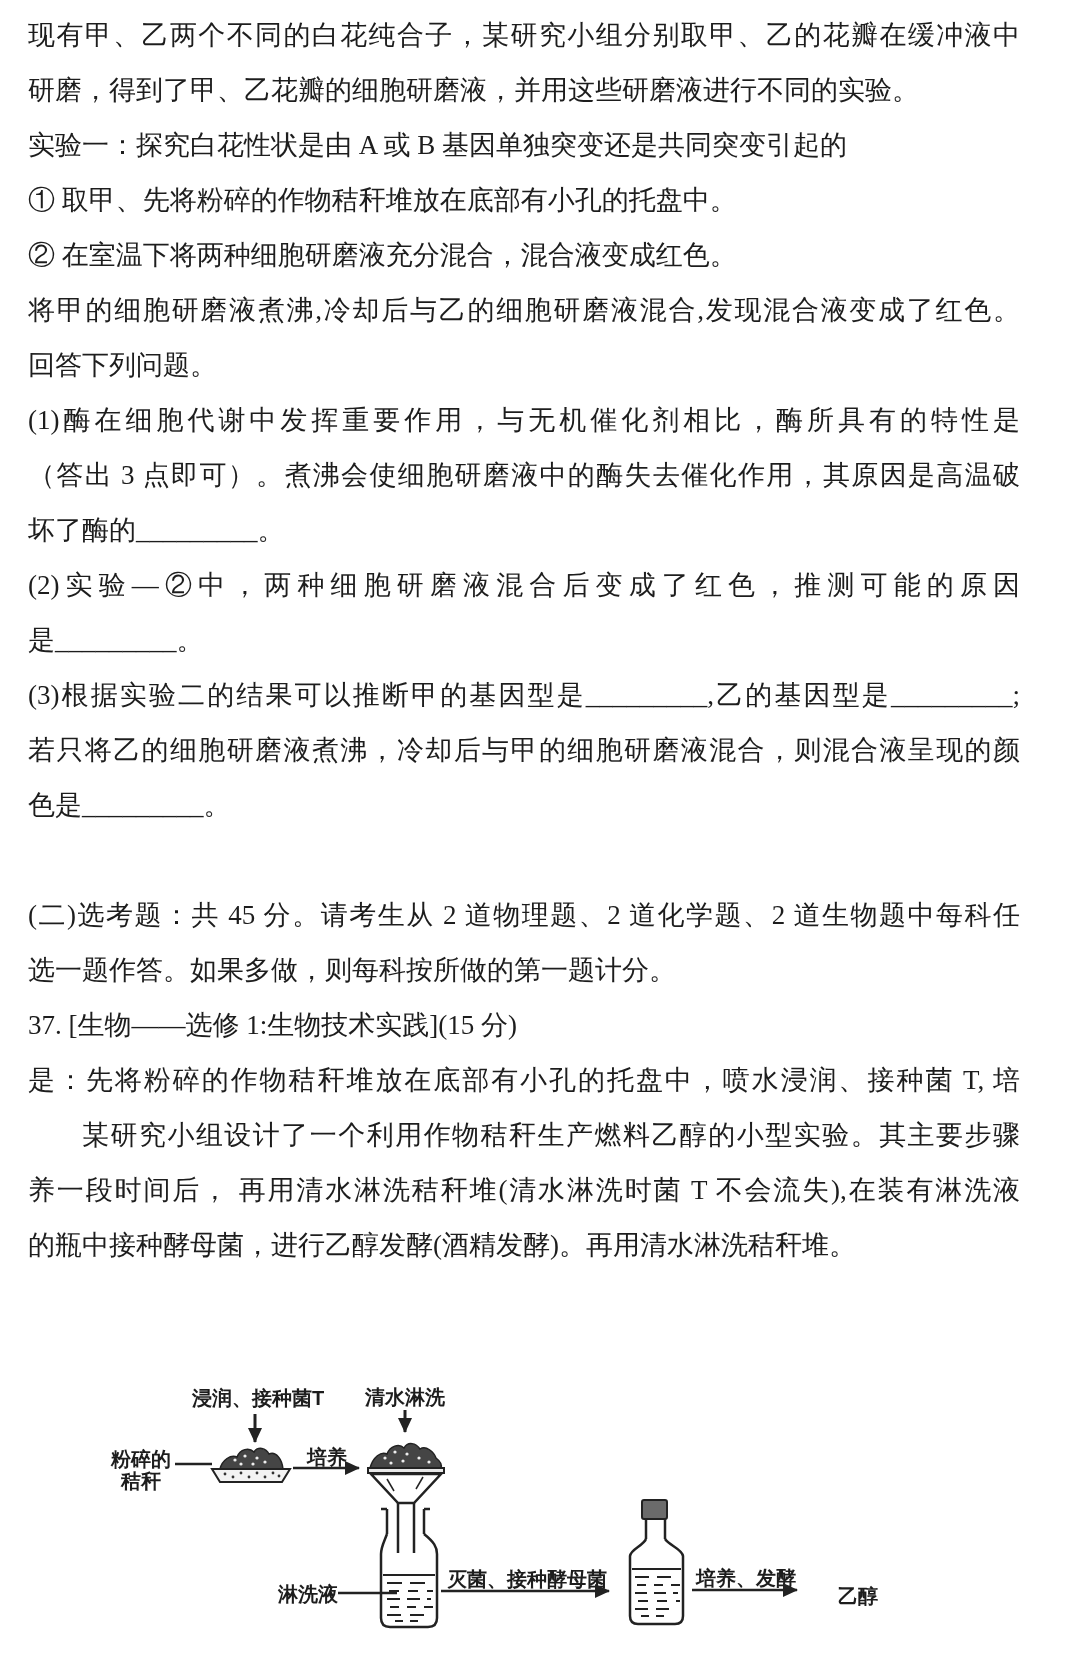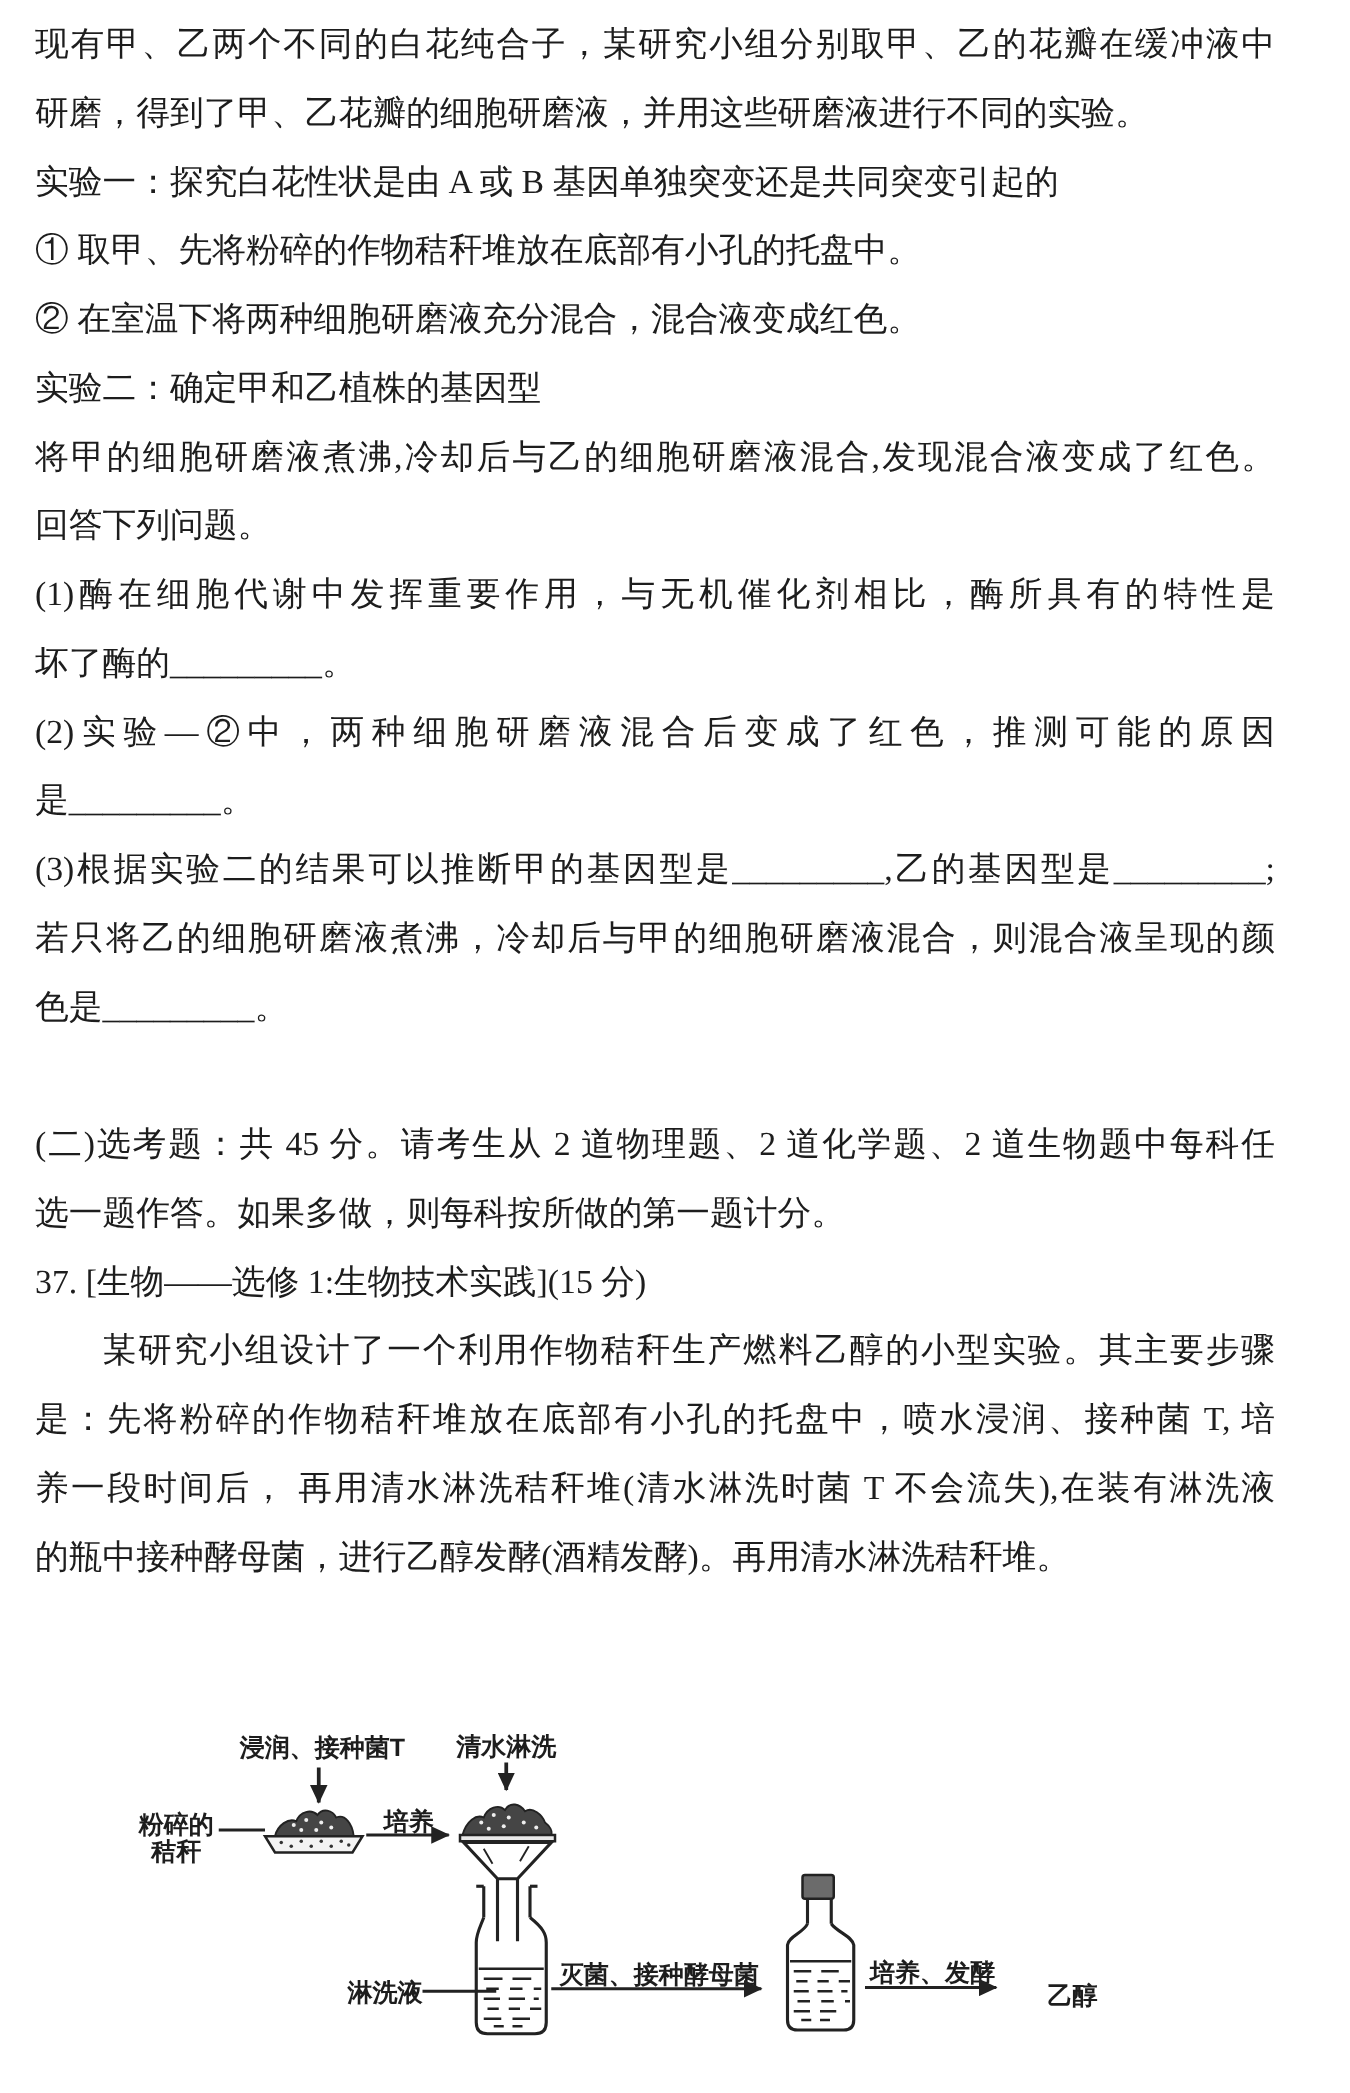--- a/index.html
+++ b/index.html
@@ -25,36 +25,36 @@
 </style>
 </head>
 <body>
 
 <div class="textblock">
   <div class="line j">现有甲、乙两个不同的白花纯合子，某研究小组分别取甲、乙的花瓣在缓冲液中</div>
   <div class="line">研磨，得到了甲、乙花瓣的细胞研磨液，并用这些研磨液进行不同的实验。</div>
   <div class="line">实验一：探究白花性状是由 A 或 B 基因单独突变还是共同突变引起的</div>
   <div class="line">① 取甲、先将粉碎的作物秸秆堆放在底部有小孔的托盘中。</div>
   <div class="line">② 在室温下将两种细胞研磨液充分混合，混合液变成红色。</div>
-  <div class="line">实验二：确定甲和乙植株的基因型</div>
   <div class="line j">将甲的细胞研磨液煮沸,冷却后与乙的细胞研磨液混合,发现混合液变成了红色。</div>
   <div class="line">回答下列问题。</div>
   <div class="line j">(1)酶在细胞代谢中发挥重要作用，与无机催化剂相比，酶所具有的特性是</div>
+  <div class="line j">（答出 3 点即可）。煮沸会使细胞研磨液中的酶失去催化作用，其原因是高温破</div>
   <div class="line">坏了酶的_________。</div>
   <div class="line j">(2)实验—②中，两种细胞研磨液混合后变成了红色，推测可能的原因</div>
   <div class="line">是_________。</div>
   <div class="line j">(3)根据实验二的结果可以推断甲的基因型是_________,乙的基因型是_________;</div>
   <div class="line j">若只将乙的细胞研磨液煮沸，冷却后与甲的细胞研磨液混合，则混合液呈现的颜</div>
   <div class="line">色是_________。</div>
   <div class="gap"></div>
   <div class="line j">(二)选考题：共 45 分。请考生从 2 道物理题、2 道化学题、2 道生物题中每科任</div>
   <div class="line">选一题作答。如果多做，则每科按所做的第一题计分。</div>
   <div class="line">37. [生物——选修 1:生物技术实践](15 分)</div>
+  <div class="line j">是：先将粉碎的作物秸秆堆放在底部有小孔的托盘中，喷水浸润、接种菌 T, 培</div>
   <div class="line j indent">某研究小组设计了一个利用作物秸秆生产燃料乙醇的小型实验。其主要步骤</div>
-  <div class="line j">是：先将粉碎的作物秸秆堆放在底部有小孔的托盘中，喷水浸润、接种菌 T, 培</div>
   <div class="line j">养一段时间后， 再用清水淋洗秸秆堆(清水淋洗时菌 T 不会流失),在装有淋洗液</div>
   <div class="line">的瓶中接种酵母菌，进行乙醇发酵(酒精发酵)。再用清水淋洗秸秆堆。</div>
 </div>
 
 <div class="diagram">
 <svg width="1080" height="304" viewBox="0 0 1080 304" xmlns="http://www.w3.org/2000/svg">
   <defs>
     <marker id="ah" markerUnits="userSpaceOnUse" markerWidth="16" markerHeight="14" refX="14" refY="7" orient="auto">
       <path d="M0 0 L15 7 L0 14 Z" fill="#222"></path>
     </marker>

